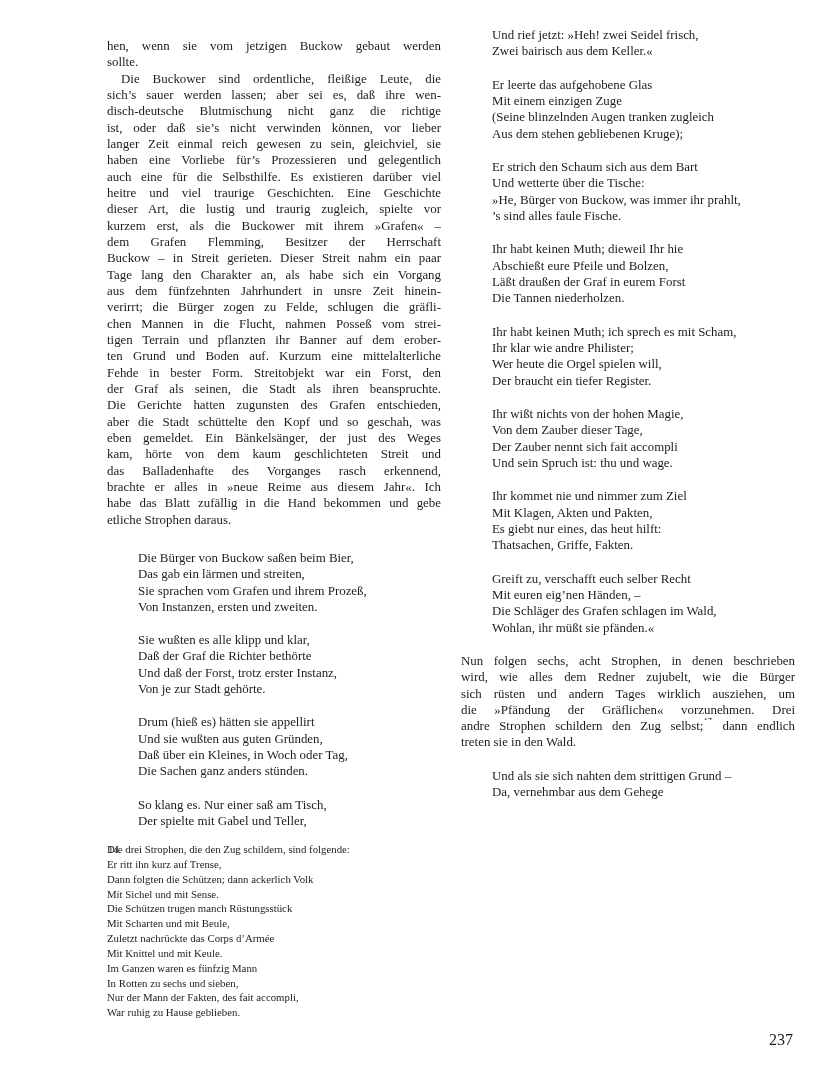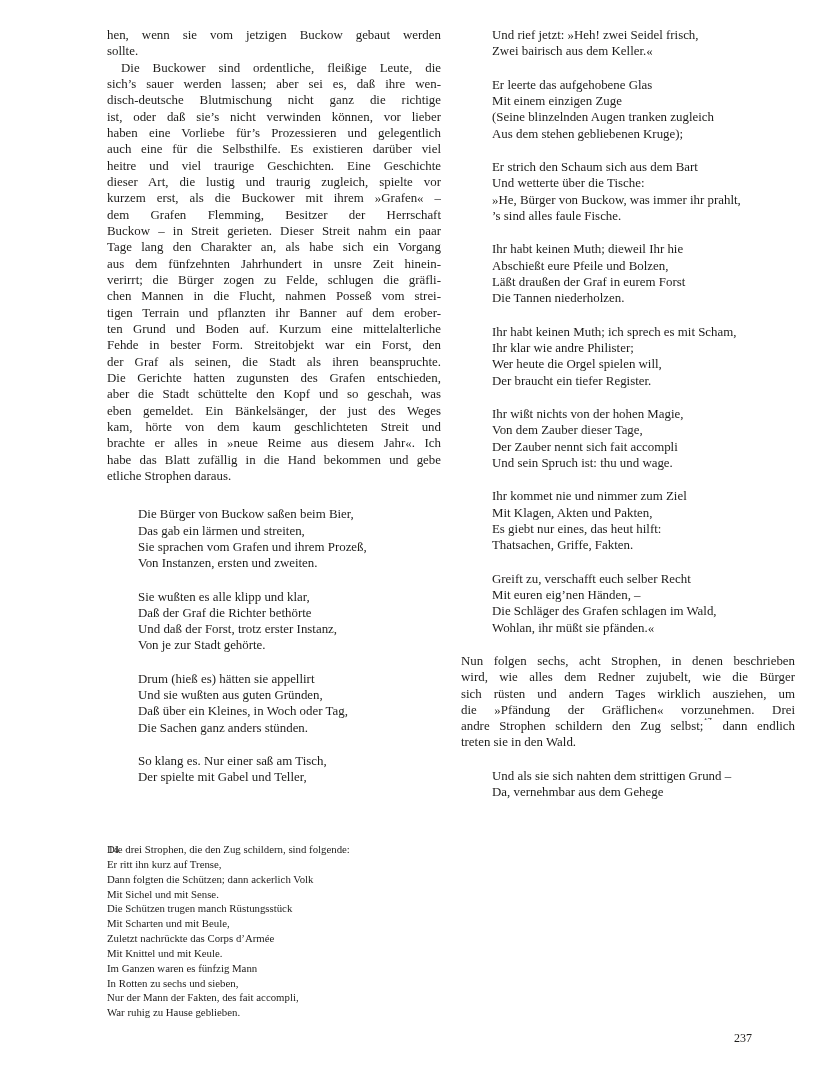--- a/index.html
+++ b/index.html
@@ -3,21 +3,21 @@
 <meta charset="utf-8">
 <style>
   html,body { margin:0; padding:0; background:#e8e8e8; }
   .page {
     position:relative; width:819px; height:1065px; margin:0 auto;
     background:#ffffff; color:#1d1c1a;
     font-family:"Liberation Serif", "DejaVu Serif", serif;
     overflow:hidden;
   }
   .col { position:absolute; top:27px; width:334px; font-size:12.9px; line-height:16.33px; }
-  .col-left  { left:107px; }
+  .col-left  { left:107px;margin-top:11px; }
   .col-right { left:461px; }
 
   .block { margin-top:17px; }
   .block:first-child { margin-top:0; }
   .block.prose + .block.prose { margin-top:0; }
   .col-left .block.prose + .block.verse { margin-top:22px; }
   .block.verse { margin-left:31px; }
 
   .pline { text-align:justify; text-align-last:justify; height:16.33px; overflow:hidden; }
   .pline.endline { text-align:center; text-align-last:left; }
@@ -29,57 +29,59 @@
   .footnote {
     position:absolute; left:107px; top:842px; width:372px;
     font-size:10.8px; line-height:14.85px;
   }
   .fn-marker { position:absolute; left:1px; top:0; }
   .fn-body { }
   .fn-line { white-space:nowrap; height:14.85px; overflow:hidden; }
 
   .page-number {
     position:absolute; top:1031px; left:693px; width:100px;
-    text-align:center; font-size:12px;
+    text-align:right; font-size:16px;
   }
 </style>
 </head>
 <body>
 
 <div class="page">
 
   <div class="col col-left">
       <div class="block prose">
         <div class="pline">hen, wenn sie vom jetzigen Buckow gebaut werden</div>
         <div class="pline endline">sollte.</div>
       </div>
       <div class="block prose">
         <div class="pline findent">Die Buckower sind ordentliche, fleißige Leute, die</div>
         <div class="pline">sich’s sauer werden lassen; aber sei es, daß ihre wen-</div>
         <div class="pline">disch-deutsche Blutmischung nicht ganz die richtige</div>
         <div class="pline">ist, oder daß sie’s nicht verwinden können, vor lieber</div>
+        <div class="pline">langer Zeit einmal reich gewesen zu sein, gleichviel, sie</div>
         <div class="pline">haben eine Vorliebe für’s Prozessieren und gelegentlich</div>
         <div class="pline">auch eine für die Selbsthilfe. Es existieren darüber viel</div>
         <div class="pline">heitre und viel traurige Geschichten. Eine Geschichte</div>
         <div class="pline">dieser Art, die lustig und traurig zugleich, spielte vor</div>
         <div class="pline">kurzem erst, als die Buckower mit ihrem »Grafen« –</div>
         <div class="pline">dem Grafen Flemming, Besitzer der Herrschaft</div>
         <div class="pline">Buckow – in Streit gerieten. Dieser Streit nahm ein paar</div>
         <div class="pline">Tage lang den Charakter an, als habe sich ein Vorgang</div>
         <div class="pline">aus dem fünfzehnten Jahrhundert in unsre Zeit hinein-</div>
         <div class="pline">verirrt; die Bürger zogen zu Felde, schlugen die gräfli-</div>
         <div class="pline">chen Mannen in die Flucht, nahmen Posseß vom strei-</div>
         <div class="pline">tigen Terrain und pflanzten ihr Banner auf dem erober-</div>
         <div class="pline">ten Grund und Boden auf. Kurzum eine mittelalterliche</div>
         <div class="pline">Fehde in bester Form. Streitobjekt war ein Forst, den</div>
         <div class="pline">der Graf als seinen, die Stadt als ihren beanspruchte.</div>
         <div class="pline">Die Gerichte hatten zugunsten des Grafen entschieden,</div>
         <div class="pline">aber die Stadt schüttelte den Kopf und so geschah, was</div>
         <div class="pline">eben gemeldet. Ein Bänkelsänger, der just des Weges</div>
         <div class="pline">kam, hörte von dem kaum geschlichteten Streit und</div>
+        <div class="pline">das Balladenhafte des Vorganges rasch erkennend,</div>
         <div class="pline">brachte er alles in »neue Reime aus diesem Jahr«. Ich</div>
         <div class="pline">habe das Blatt zufällig in die Hand bekommen und gebe</div>
         <div class="pline endline">etliche Strophen daraus.</div>
       </div>
       <div class="block verse">
         <div class="vline">Die Bürger von Buckow saßen beim Bier,</div>
         <div class="vline">Das gab ein lärmen und streiten,</div>
         <div class="vline">Sie sprachen vom Grafen und ihrem Prozeß,</div>
         <div class="vline">Von Instanzen, ersten und zweiten.</div>
       </div>

